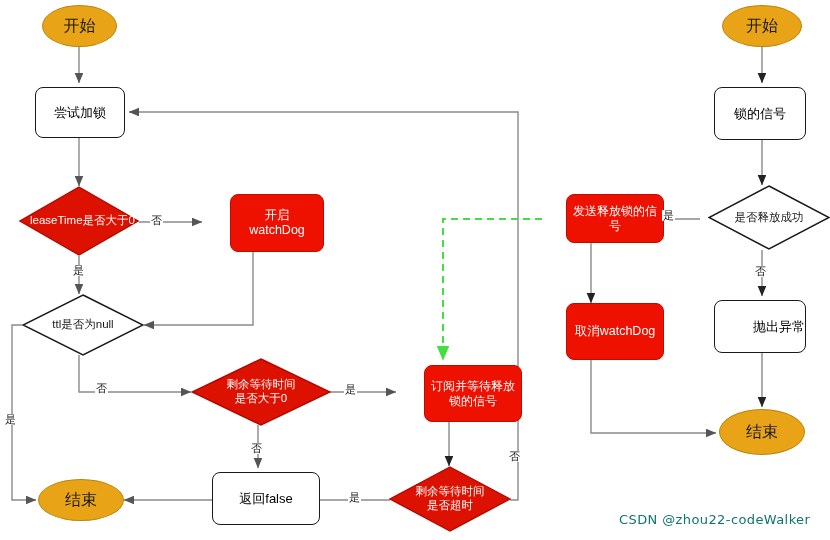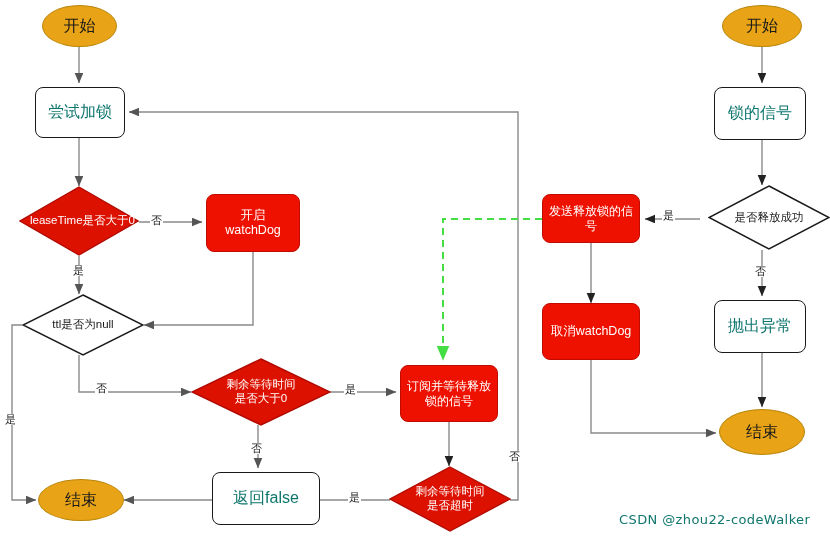--- a/index.html
+++ b/index.html
@@ -11,25 +11,25 @@
     position:relative;
   }
   #canvas{position:absolute;left:0;top:0;width:830px;height:540px;}
   .node{position:absolute;box-sizing:border-box;display:flex;align-items:center;justify-content:center;text-align:center;line-height:1.18;}
   .terminal{
     background:#E8A317;border:1px solid #B8860B;border-radius:50%;
     color:#1a1a1a;font-size:16px;
   }
   .process{
     background:#ffffff;border:1.6px solid #1a1a1a;border-radius:8px;
-    color:#0f766e;font-size:16px;
+    color:#000000;font-size:13px;
   }
   .process-red{
     background:#EE1100;border:1.4px solid #C00B00;border-radius:8px;
-    color:#ffffff;font-size:12.5px;
+    color:#ffffff;font-size:12.5px;margin-left:24px;
   }
   .decision{color:#1a1a1a;font-size:12px;}
   .decision .dlabel{position:relative;z-index:2;}
   .decision .dshape{position:absolute;left:0;top:0;width:100%;height:100%;z-index:1;}
   .decision-red .dlabel{color:#ffffff;}
   .edge-label{
     position:absolute;font-size:11px;color:#1a1a1a;background:#ffffff;
     padding:0 1px;line-height:1;z-index:5;
   }
   .watermark{
@@ -166,21 +166,21 @@
   <span>锁的信号</span>
 </div>
 
 <div class="node decision" style="left:708px;top:185px;width:122px;height:65px;">
   <svg class="dshape" viewBox="0 0 122 65" preserveAspectRatio="none">
     <polygon points="61,1 121,32.5 61,64 1,32.5" fill="#FFFFFF" stroke="#1A1A1A" stroke-width="1.5"></polygon>
   </svg>
   <span class="dlabel" style="font-size:11.5px;">是否释放成功</span>
 </div>
 
-<div class="node process" style="left:714px;top:300px;width:92px;height:53px;">
+<div class="node process" style="left:714px;top:300px;width:92px;height:53px;justify-content:flex-end;">
   <span>抛出异常</span>
 </div>
 
 <div class="node terminal" style="left:719px;top:409px;width:86px;height:46px;">
   <span>结束</span>
 </div>
 
 <div class="edge-label" style="left:150px;top:215px;">否</div>
 <div class="edge-label" style="left:72px;top:265px;">是</div>
 <div class="edge-label" style="left:95px;top:383px;">否</div>

